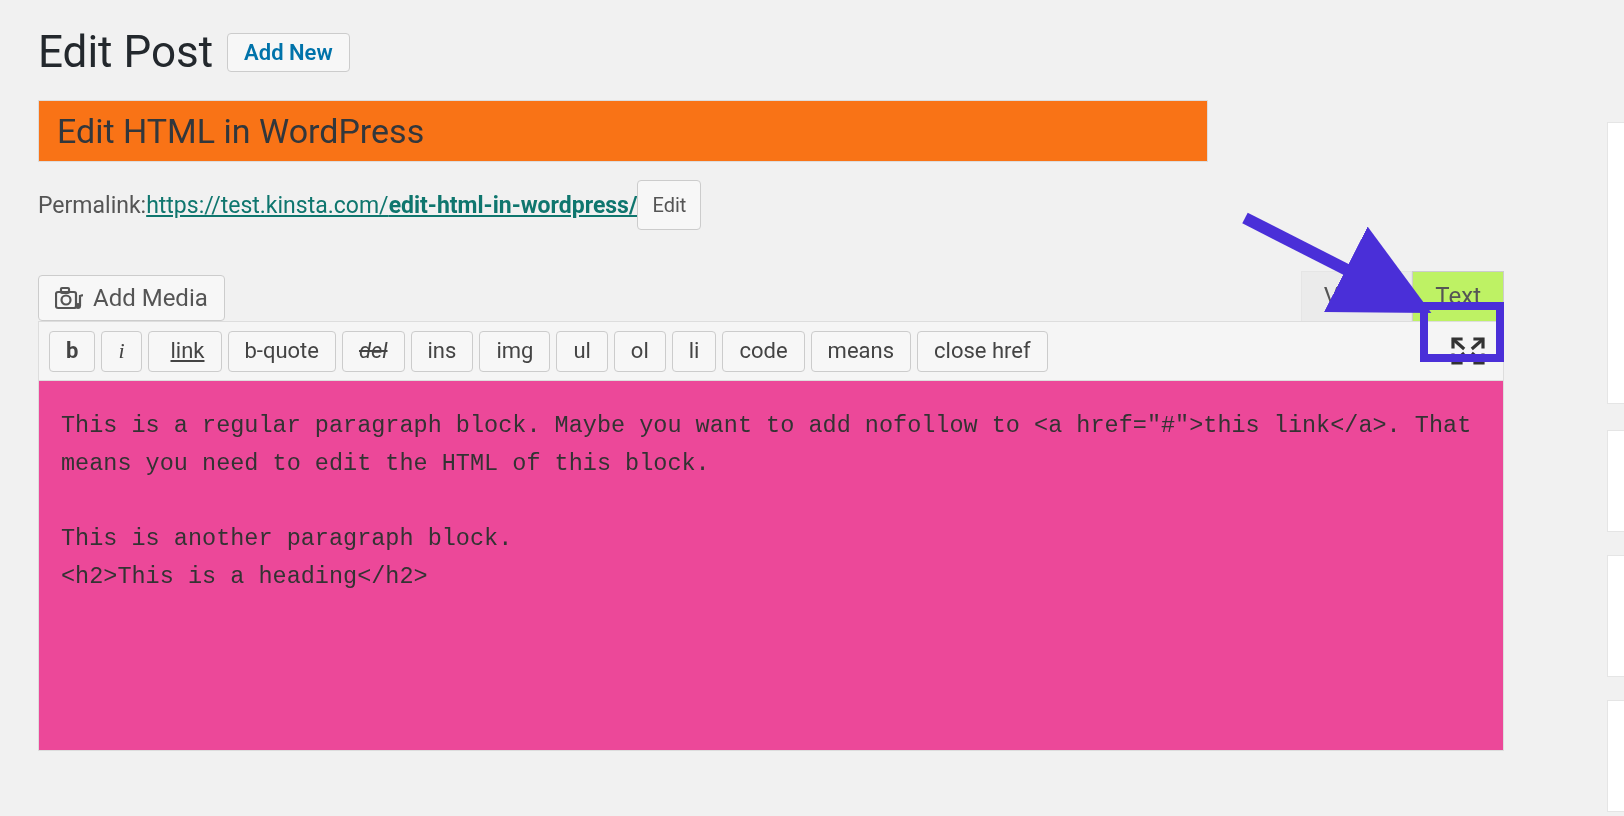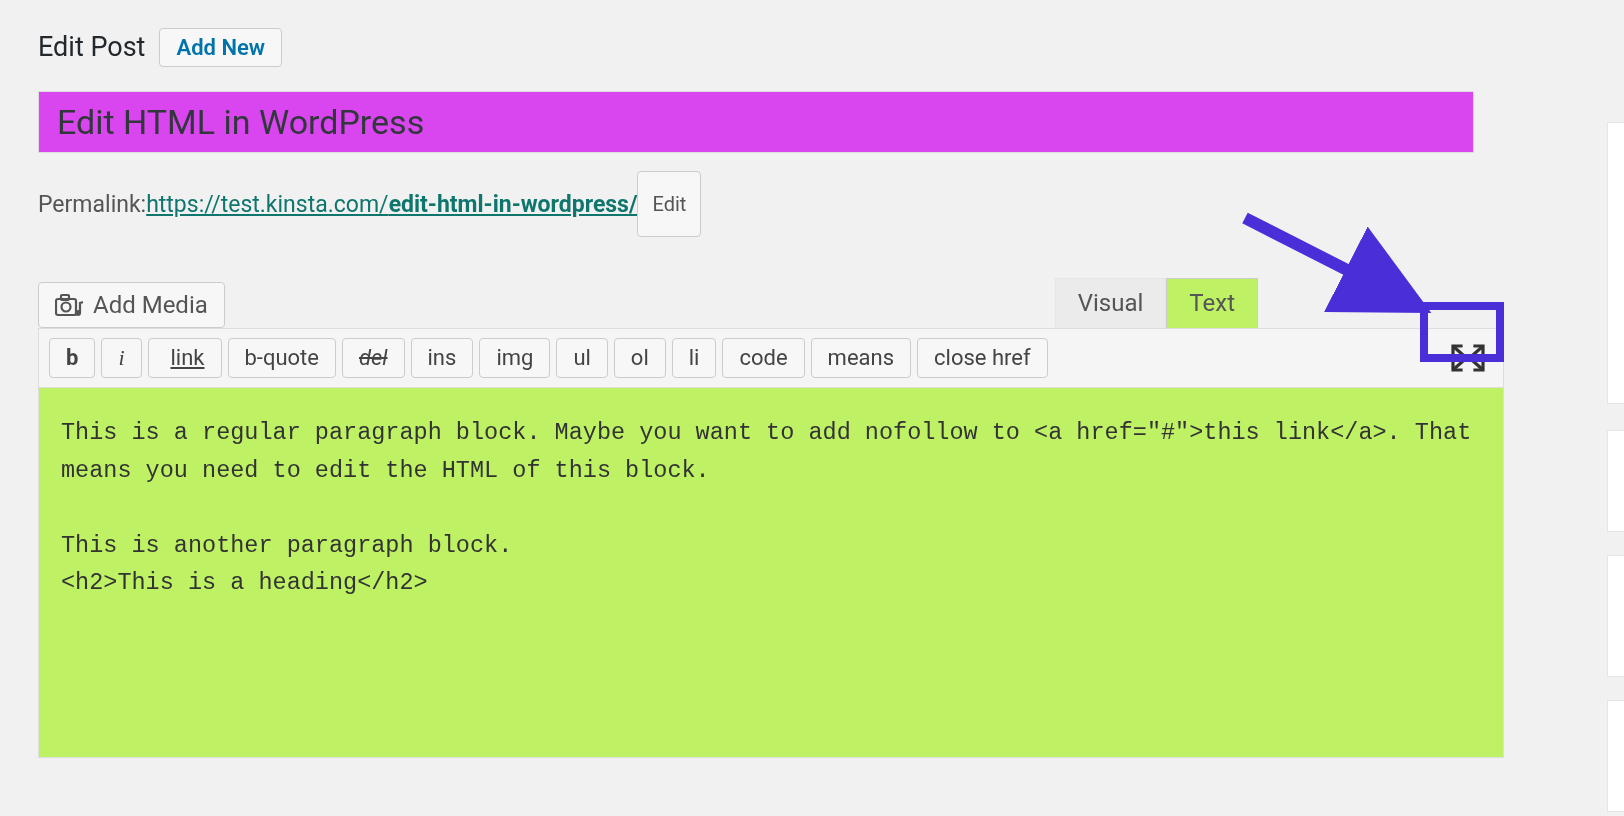--- a/index.html
+++ b/index.html
@@ -14,21 +14,21 @@
     padding: 28px 40px 0 38px;
     box-sizing: border-box;
   }
   .heading-row {
     display: flex;
     align-items: center;
     gap: 14px;
     margin-bottom: 24px;
   }
   .heading {
-    font-size: 27px;
+    font-size: 44px;
     font-weight: 400;
     color: #23282d;
     line-height: 1.1;
   }
   .btn {
     display: inline-flex;
     align-items: center;
     justify-content: center;
     border: 1px solid #ccc;
     border-radius: 4px;
@@ -40,22 +40,22 @@
     box-sizing: border-box;
   }
   .btn-add-new {
     color: #0073aa;
     font-weight: 600;
     font-size: 22px;
     padding: 6px 16px;
     text-align: center;
   }
   .title-input {
-    width: 1436px;
-    background: #d946ef;
+    width: 1170px;
+    background: #f97316;
     border: 1px solid #ddd;
     padding: 10px 18px;
     font-size: 34px;
     color: #32373c;
     box-sizing: border-box;
   }
   .permalink-row {
     display: flex;
     align-items: center;
     margin-top: 18px;
@@ -64,30 +64,30 @@
   }
   .permalink-link {
     color: #0f766e;
     text-decoration: underline;
   }
   .permalink-slug {
     font-weight: 700;
   }
   .btn-edit-slug {
     font-size: 20px;
-    padding: 20px 14px;
+    padding: 12px 14px;
   }
 
   .editor-wrap { margin-top: 40px; position: relative; }
 
   .addmedia-row {
     display: flex;
     align-items: flex-end;
     justify-content: space-between;
-    width: 1220px;
+    width: 1466px;
   }
   .btn-add-media {
     font-size: 24px;
     color: #555;
     padding: 8px 16px;
     display: inline-flex;
     align-items: center;
     gap: 10px;
   }
   .camera-icon {
@@ -154,21 +154,21 @@
   .spacer { flex: 1; }
   .fullscreen-icon {
     width: 34px;
     height: 28px;
     margin-right: 8px;
     cursor: pointer;
   }
 
   .content-area {
     width: 1466px;
-    background: #bef264;
+    background: #ec4899;
     border: 1px solid #ddd;
     border-top: none;
     padding: 26px 22px;
     box-sizing: border-box;
     font-family: Consolas, Menlo, Monaco, "Courier New", monospace;
     font-size: 23.5px;
     color: #333;
     line-height: 1.6;
     white-space: pre-wrap;
     min-height: 370px;

